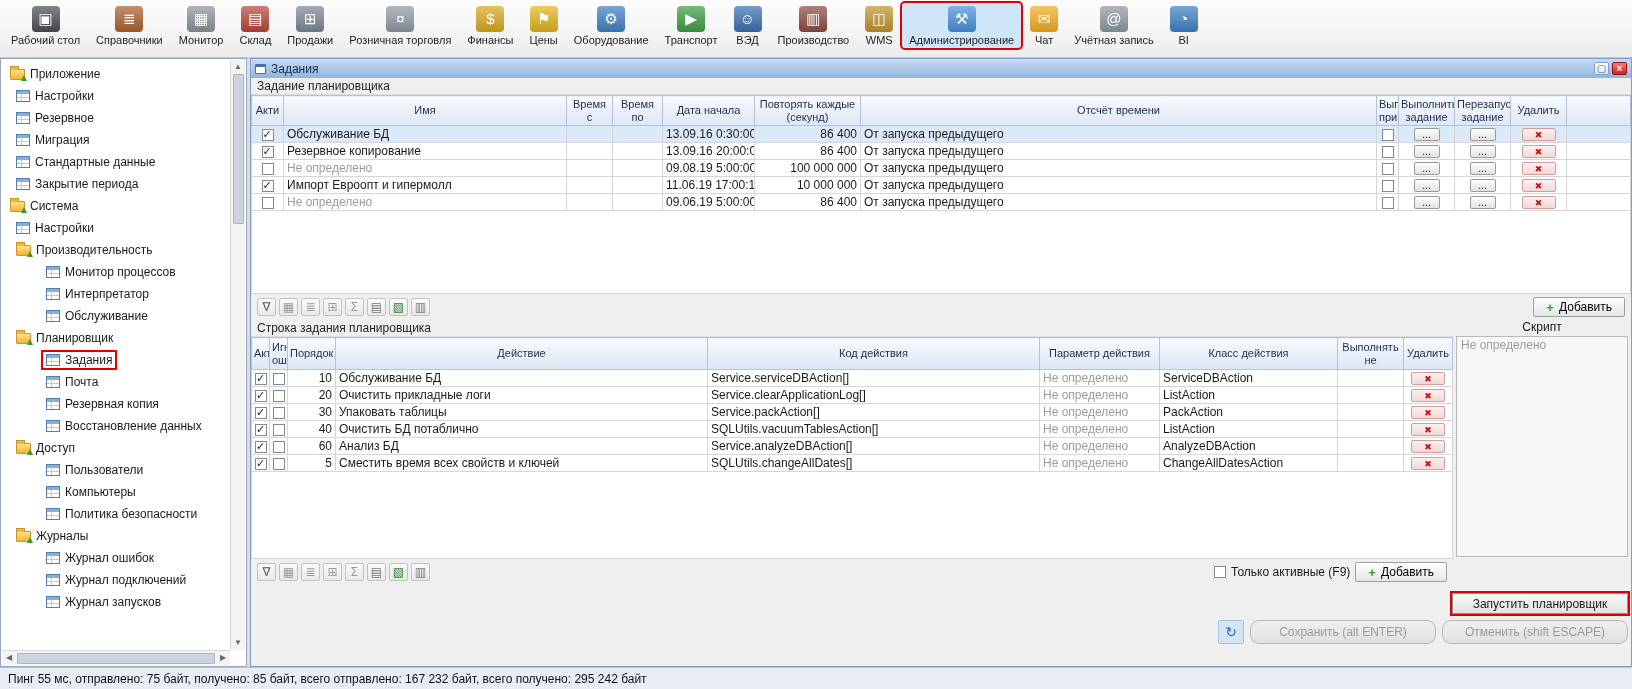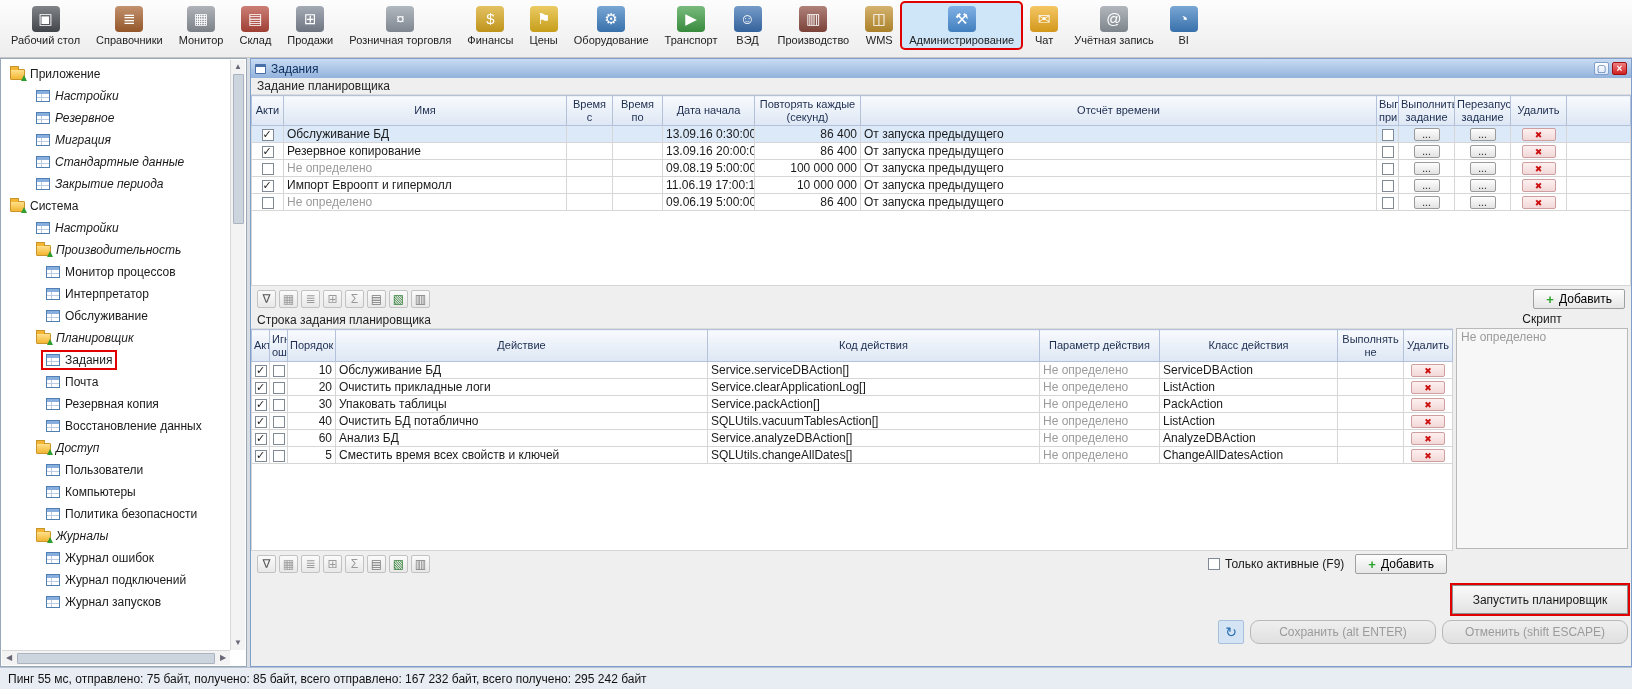--- a/index.html
+++ b/index.html
@@ -16,21 +16,21 @@
 
   
   .main { flex:1; min-height:0; display:flex; background:#d9dee5; }
 
   
   .sidebar { width:247px; flex:none; background:#fff; border:1px solid #9aa7b8; position:relative; overflow:hidden; }
   .tree { position:absolute; top:0; left:0; right:16px; bottom:16px; overflow:hidden; padding-top:4px; }
   .tree-item { height:22px; display:flex; align-items:center; }
   .tree-box { display:inline-flex; align-items:center; gap:5px; padding:1px 3px; }
   .tree-box.sel-annot { outline:2px solid #e10000; }
-  .lv0 { padding-left:6px; } .lv1 { padding-left:32px;font-style:italic; } .lv2 { padding-left:42px; }
+  .lv0 { padding-left:6px; } .lv1 { padding-left:12px; } .lv2 { padding-left:42px; }
   .tree-lbl { font-size:12px; white-space:nowrap; }
   .folder-ico { width:15px; height:11px; background:linear-gradient(#ffe08a,#f2b632); border:1px solid #c9952b; border-radius:1px; position:relative; flex:none; }
   .folder-ico::before { content:""; position:absolute; top:-4px; left:-1px; width:7px; height:3px; background:#f2b632; border:1px solid #c9952b; border-bottom:none; }
   .folder-ico::after { content:""; position:absolute; right:-3px; bottom:-2px; width:0; height:0; border-left:3px solid transparent; border-right:3px solid transparent; border-bottom:6px solid #2f9e2f; }
   .table-ico { width:14px; height:12px; flex:none; border:1px solid #4f7fb5; background-color:#fff;
     background-image:linear-gradient(#88aede 3px, transparent 3px),
       linear-gradient(90deg, transparent 4px, #b9cce2 4px, #b9cce2 5px, transparent 5px),
       linear-gradient(transparent 6px, #b9cce2 6px, #b9cce2 7px, transparent 7px); }
   .vscroll { position:absolute; top:1px; right:1px; bottom:16px; width:15px; background:#f3f3f3; border-left:1px solid #d8d8d8; display:flex; flex-direction:column; align-items:center; }
   .hscroll { position:absolute; left:1px; right:16px; bottom:1px; height:15px; background:#f3f3f3; border-top:1px solid #d8d8d8; display:flex; align-items:center; }
@@ -67,36 +67,36 @@
   .cb.checked::before { content:"✓"; position:absolute; left:0; top:-2px; font-size:11px; font-weight:bold; color:#222; }
   .mini-btn { display:inline-block; min-width:26px; height:13px; line-height:11px; font-size:10px; background:linear-gradient(#fefefe,#e2e2e2); border:1px solid #9a9a9a; border-radius:2px; padding:0 2px; }
   .del-btn { display:inline-block; width:34px; height:13px; line-height:12px; font-size:9px; color:#cc1111; font-weight:bold; background:linear-gradient(#fdf0f0,#f2d8d8); border:1px solid #cf9f9f; border-radius:2px; text-align:center; }
 
   
   .strip { height:26px; flex:none; display:flex; align-items:center; padding:0 6px; gap:3px; background:#efefef; }
   .strip-ico { width:19px; height:18px; line-height:17px; text-align:center; font-size:12px; background:linear-gradient(#fbfbfb,#e8e8e8); border:1px solid #c2c2c2; border-radius:2px; flex:none; }
   .sp { flex:1; }
   .add-btn { display:inline-flex; align-items:center; gap:5px; height:20px; padding:0 12px; background:linear-gradient(#fefefe,#e6e6e6); border:1px solid #a0a0a0; border-radius:2px; font-size:12px; font-family:inherit; white-space:nowrap; }
   .add-btn .plus { color:#2aa42a; font-weight:bold; font-size:13px; }
-  .only-active { display:inline-flex; align-items:center; gap:5px; margin-right:8px; font-size:12px; white-space:nowrap; }
+  .only-active { display:inline-flex; align-items:center; gap:5px; margin-right:2px; font-size:12px; white-space:nowrap; }
 
   
   .tabs { height:22px; flex:none; display:flex; align-items:flex-end; padding-left:3px; background:#e9e9e9; border-bottom:1px solid #bac7da; gap:1px; }
   .tab { height:19px; padding:2px 9px 0; font-size:12px; background:linear-gradient(#f3f3f3,#dddddd); border:1px solid #a8b4c4; border-bottom:none; border-radius:2px 2px 0 0; color:#333; white-space:nowrap; }
   .tab.active { height:21px; background:#f6f7f9; }
 
   .tab-content { height:265px; flex:none; display:flex; min-width:0; }
   .left-col { flex:1; min-width:0; display:flex; flex-direction:column; }
   .script-panel { width:178px; flex:none; display:flex; flex-direction:column; padding:0 3px 28px 3px; }
   .script-title { text-align:center; font-size:12px; height:16px; flex:none; }
   .script-box { flex:1; background:#f7f7f7; border:1px solid #b9b9b9; color:#9b9b9b; font-size:12px; padding:1px 4px; }
 
   
   .footer-run { flex:none; display:flex; justify-content:flex-end; padding:8px 3px 0 0; }
-  .run-btn { height:29px; min-width:176px; padding:0 14px; font-size:12px; font-family:inherit; color:#1a1a1a; background:linear-gradient(#fafafa,#e2e2e2); border:1px solid #909090; box-shadow:0 0 0 2px #e10000; }
+  .run-btn { height:21px; min-width:176px; padding:0 14px; font-size:12px; font-family:inherit; color:#1a1a1a; background:linear-gradient(#fafafa,#e2e2e2); border:1px solid #909090; box-shadow:0 0 0 2px #e10000; }
   .footer-save { flex:none; display:flex; justify-content:flex-end; align-items:center; gap:6px; padding:6px 3px 0 0; }
   .refresh-btn { width:26px; height:24px; font-size:14px; color:#2a6fb0; background:#d4e4f4; border:1px solid #a9c0da; border-radius:2px; }
   .btn-dis { height:24px; min-width:186px; font-size:12px; font-family:inherit; color:#9b9b9b; background:linear-gradient(#efefef,#e0e0e0); border:1px solid #b8b8b8; border-radius:9px; }
   .bottom-gap { height:22px; flex:none; }
 
   
   .status { height:22px; flex:none; background:#e8edf4; border-top:1px solid #b7c3d2; display:flex; align-items:center; padding:0 8px; font-size:12px; color:#111; }
 </style>
 </head>
 <body>

